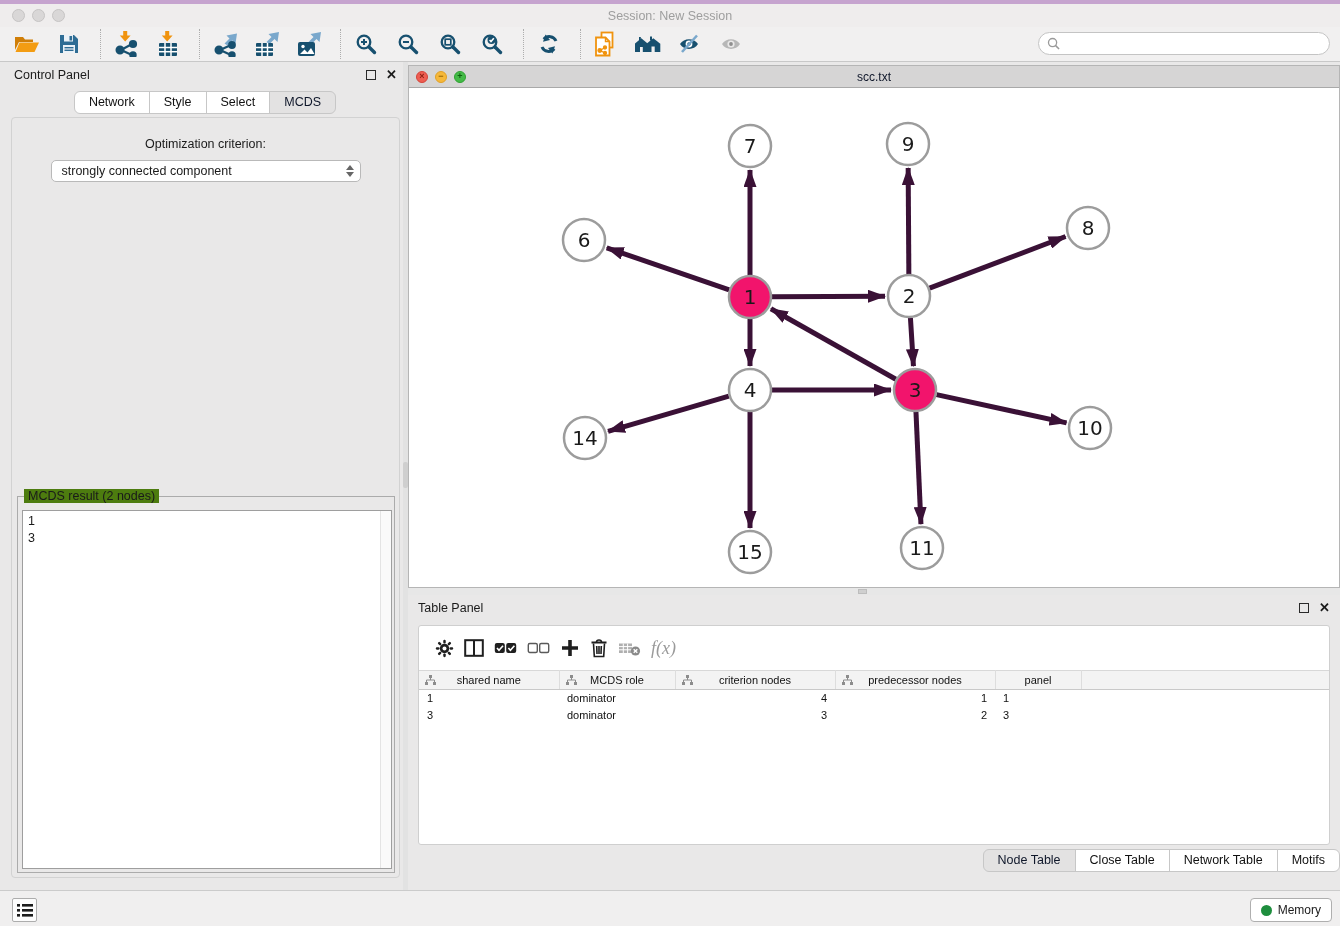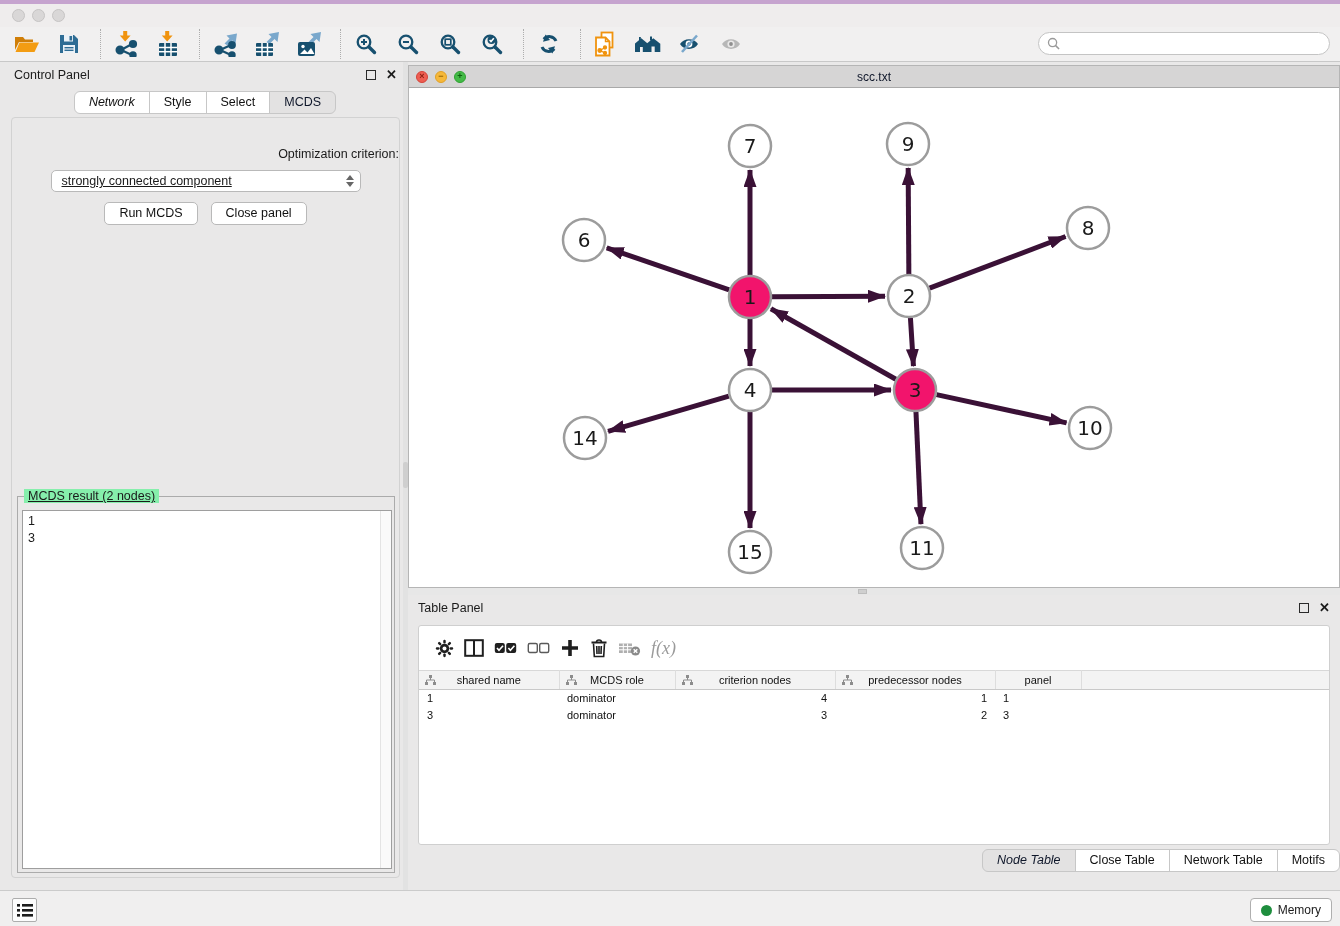--- a/index.html
+++ b/index.html
@@ -21,37 +21,37 @@
 
   
   #control-panel { position:absolute; left:4px; top:62px; width:403px; height:828px; background:#E9E8E8; }
   .panel-header { display:flex; align-items:center; padding:6px 10px 0 10px; font-size:12.5px; color:#1a1a1a; }
   .panel-header .sp { flex:1; }
   .float-icon { width:10px; height:10px; border:1.5px solid #2A2A2A; display:inline-block; margin-right:10px; }
   .close-x { font-size:13px; font-weight:700; color:#1a1a1a; line-height:10px; }
 
   .tabrow { display:flex; justify-content:center; margin-top:9px; }
   .tab { background:#fff; border:1px solid #C7C7C7; margin-left:-1px; padding:3px 14px 4px 14px; font-size:12.5px; color:#111; }
-  .tab:first-child { border-radius:6px 0 0 6px;font-style:italic; }
+  .tab:first-child { border-radius:6px 0 0 6px; }
   .tab:last-child { border-radius:0 6px 6px 0; }
   .tab.selected { background:#E3E2E2; color:#0f172a; }
 
   #cp-card { position:absolute; left:7px; top:55px; width:389px; height:761px; border:1px solid #D2D2D2; border-radius:4px; background:#E9E8E8; }
-  #opt-label { text-align:right; margin-top:29px; font-size:12.5px; }
-  #criterion-select { margin:9px auto 0 auto; width:310px; height:22px; background:#fff; border:1px solid #B9B9B9; border-radius:5px; display:flex; align-items:center; padding:0 6px 0 10px; font-size:12.5px;text-decoration:underline; }
+  #opt-label { text-align:center; margin-top:19px; font-size:12.5px; }
+  #criterion-select { margin:9px auto 0 auto; width:310px; height:22px; background:#fff; border:1px solid #B9B9B9; border-radius:5px; display:flex; align-items:center; padding:0 6px 0 10px; font-size:12.5px; }
   #criterion-select .sp { flex:1; }
   .stepper { display:flex; flex-direction:column; gap:2px; }
   .stepper i { width:0; height:0; border-left:4px solid transparent; border-right:4px solid transparent; }
   .stepper i.up { border-bottom:5px solid #666; }
   .stepper i.dn { border-top:5px solid #666; }
   #cp-buttons { display:flex; justify-content:center; gap:13px; margin-top:10px; }
   .btn { background:#fff; border:1px solid #B9B9B9; border-radius:5px; font-size:12.5px; padding:3px 14px 4px 14px; color:#111; }
 
   #result-box { position:absolute; left:5px; top:378px; width:378px; height:377px; border:1px solid #ABABAB; }
-  #result-legend { position:absolute; left:6px; top:-8px; background:#86efac; padding:0 4px; font-size:12.5px;text-decoration:underline; }
+  #result-legend { position:absolute; left:6px; top:-8px; background:#4d7c0f; padding:0 4px; font-size:12.5px; }
   #result-area { position:absolute; left:4px; top:13px; width:370px; height:359px; background:#fff; border:1px solid #9E9E9E; }
   #result-text { position:absolute; left:0; top:0; right:12px; bottom:0; padding:2px 5px; font-size:12.5px; line-height:17px; white-space:pre-line; }
   #result-scroll { position:absolute; right:0; top:0; width:11px; height:100%; background:#FAFAFA; border-left:1px solid #E4E4E4; }
 
   
   #v-splitter { position:absolute; left:403px; top:62px; width:5px; height:828px; background:#E2E2E2; }
   #v-handle { position:absolute; left:0; top:400px; width:5px; height:26px; background:#CFCFCF; border-radius:2px; }
 
   
   #right-col { position:absolute; left:408px; top:62px; width:932px; height:828px; }
@@ -92,20 +92,21 @@
 </head>
 <body>
 
 <div id="accent-strip"></div>
 <div id="titlebar">
   <div class="traffic">
     <span class="tl"></span>
     <span class="tl"></span>
     <span class="tl"></span>
   </div>
+  <div id="app-title">Session: New Session</div>
 </div>
 
 <div id="toolbar">
   <span class="tb-btn">
     <svg width="26" height="22" viewBox="0 0 26 22">
       <path d="M1 4 L9 4 L11 6.5 L19 6.5 L19 9 L5 9 L1 17 Z" fill="#D07E07"></path>
       <path d="M5.5 9.5 L25 9.5 L20.5 19 L1.5 19 Z" fill="#F39C12"></path>
     </svg>
   </span>
   <span class="tb-btn">
@@ -292,24 +293,20 @@
   </div>
   <div id="cp-card">
     <div id="opt-label">Optimization criterion:</div>
     <div id="criterion-select">
       <span>strongly connected component</span>
       <span class="sp"></span>
       <span class="stepper">
           <i class="up"></i>
           <i class="dn"></i>
         </span>
-    </div>
-    <div id="cp-buttons">
-      <button class="btn">Run MCDS</button>
-      <button class="btn">Close panel</button>
     </div>
     <div id="result-box">
       <span id="result-legend">MCDS result (2 nodes)</span>
       <div id="result-area">
         <div id="result-text">1
 3</div>
         <div id="result-scroll"></div>
       </div>
     </div>
   </div>

